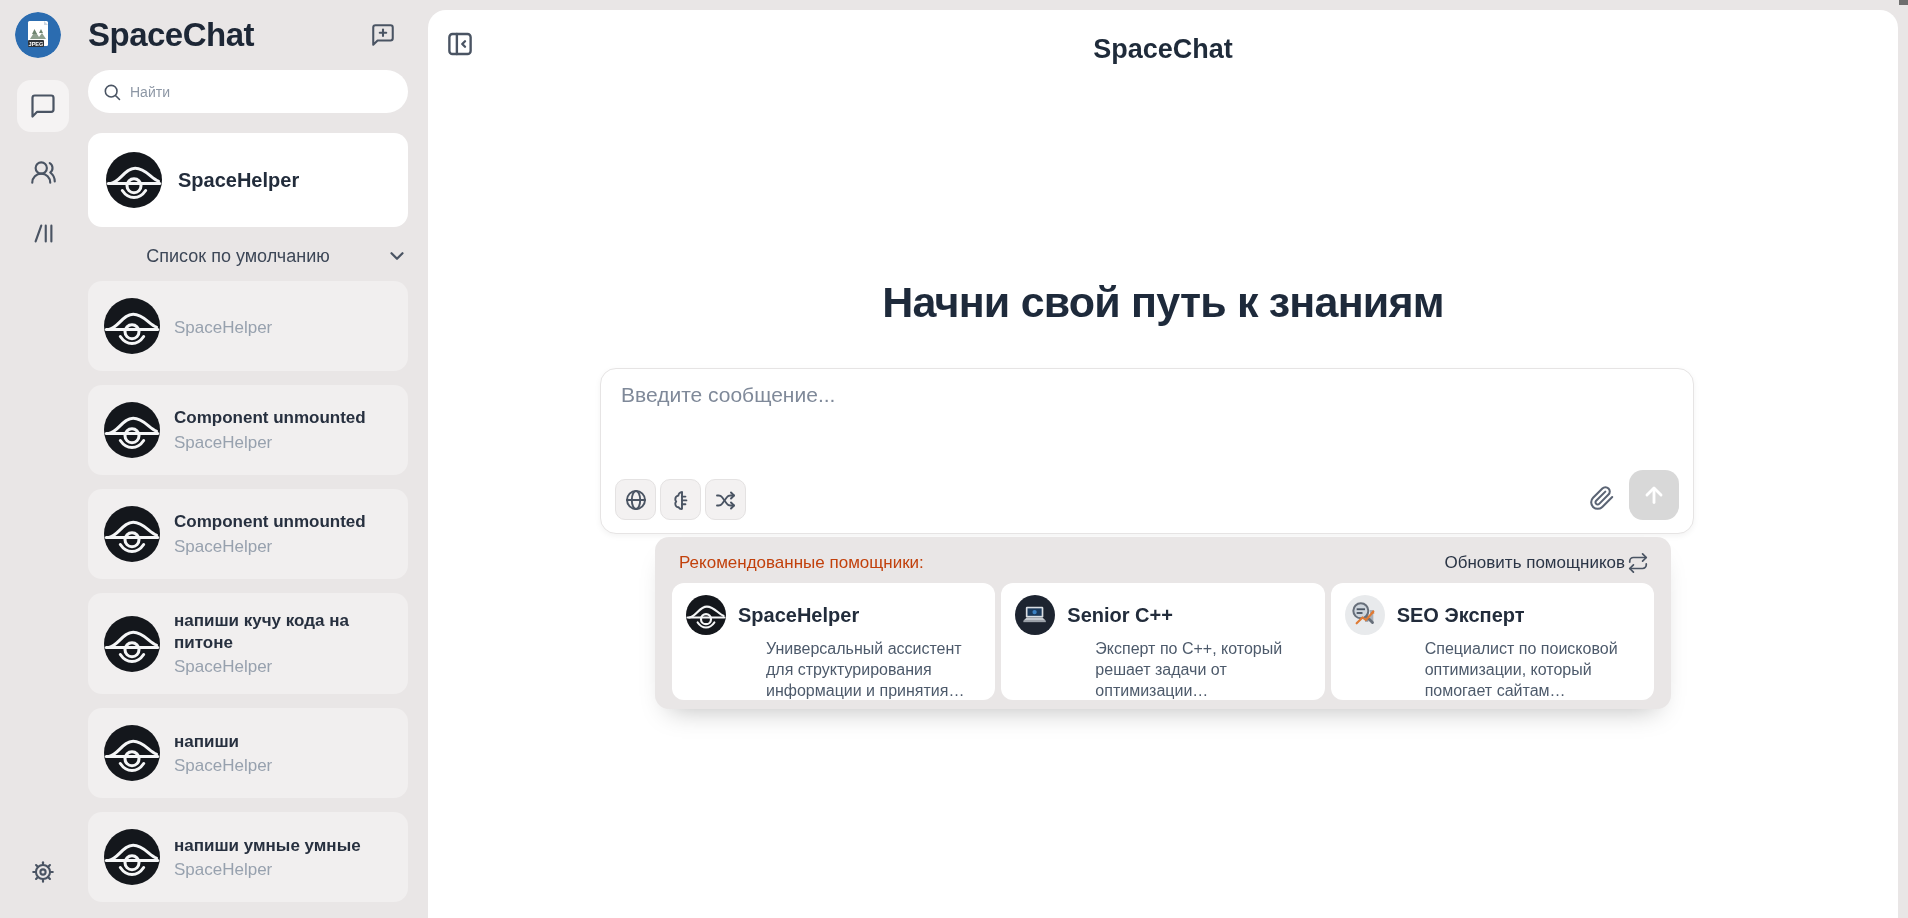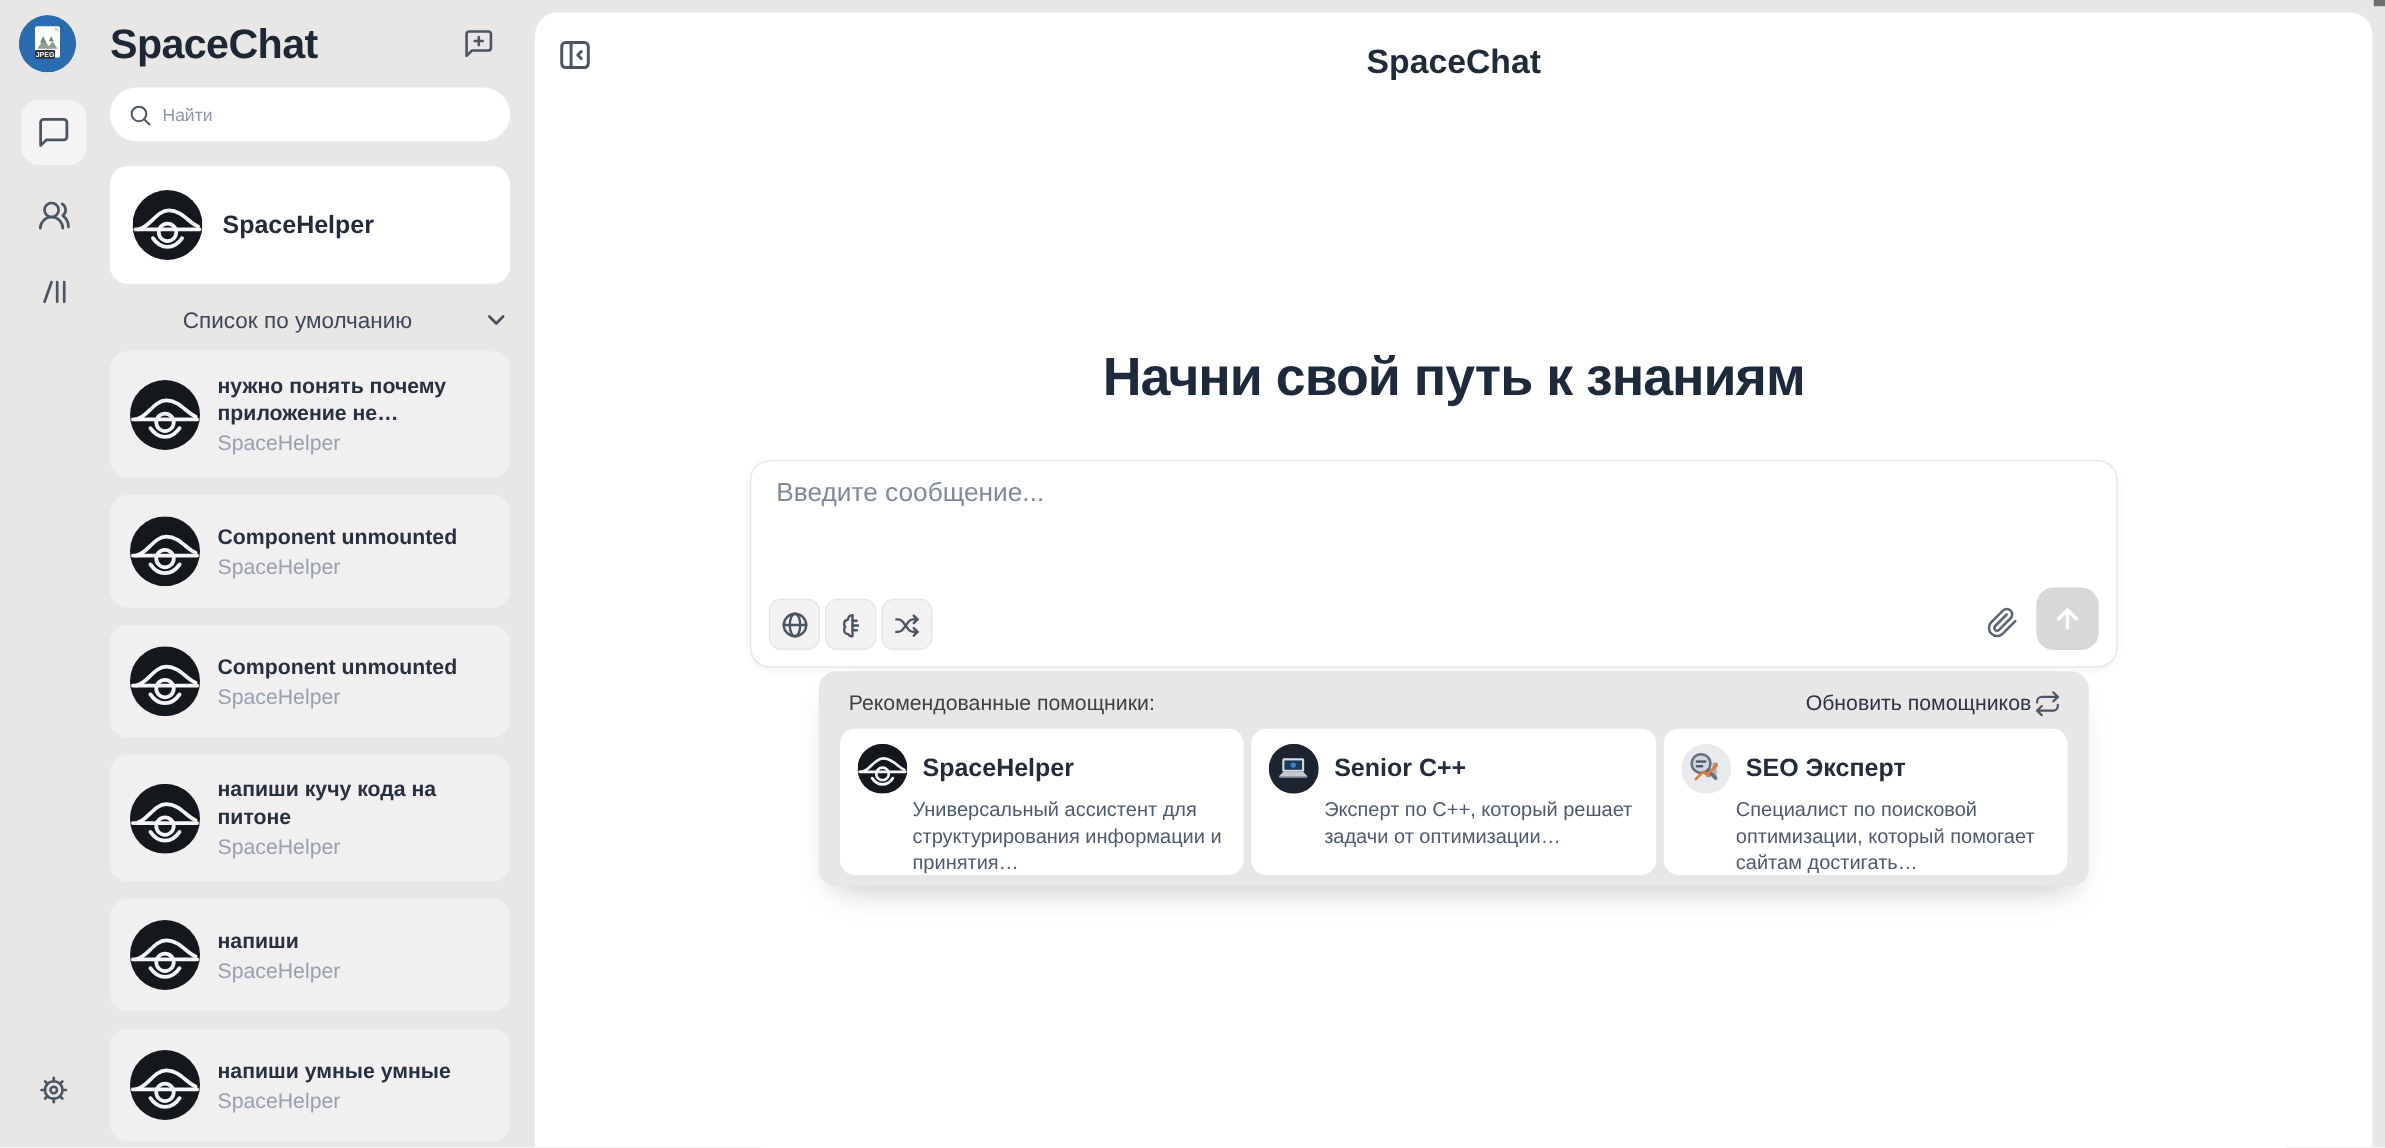--- a/index.html
+++ b/index.html
@@ -68,29 +68,29 @@
   .tool-row { position:absolute; left:14px; bottom:13px; display:flex; gap:4px; }
   .tool-btn { width:41px; height:41px; border-radius:10px; background:#f3f1f1; border:1px solid #e4e2e2;
               display:flex; align-items:center; justify-content:center; cursor:pointer; }
   .attach-btn { position:absolute; right:78px; bottom:22px; cursor:pointer; }
   .send-btn { position:absolute; right:14px; bottom:13px; width:50px; height:50px; border-radius:14px;
               background:#d8d8d8; border:none; display:flex; align-items:center; justify-content:center; cursor:pointer; }
 
   .assist-panel { position:absolute; left:227px; top:527px; width:1016px; height:172px;
                   background:#e9e6e6; border-radius:14px; box-shadow:0 14px 26px -14px rgba(0,0,0,0.28); }
   .assist-head { position:absolute; left:24px; right:22px; top:15px; display:flex; align-items:center; }
-  .assist-title { font-size:17px; color:#404040; flex:1; }
+  .assist-title { font-size:17px; color:#c2410c; flex:1; }
   .assist-refresh { display:flex; align-items:center; gap:2px; cursor:pointer; }
   .assist-refresh-label { font-size:17px; color:#2b3546; }
   .cards-row { position:absolute; left:17px; right:17px; top:46px; bottom:9px; display:flex; gap:6px; }
   .assist-card { flex:1; background:#ffffff; border-radius:12px; padding:12px 14px; cursor:pointer; position:relative; }
   .assist-card-head { display:flex; align-items:center; gap:12px; }
   .avatar-40 { width:40px; height:40px; flex:0 0 40px; }
   .assist-name { font-size:20px; font-weight:700; color:#222c3b; }
-  .assist-desc { margin:4px 0 0 44px; font-size:16px; color:#4d5a6b; line-height:1.3;
+  .assist-desc { margin:4px 0 0 80px; font-size:16px; color:#4d5a6b; line-height:1.3;
                  display:-webkit-box; -webkit-line-clamp:3; -webkit-box-orient:vertical; overflow:hidden; }
 
   .scroll-thumb { position:absolute; right:0; top:0; width:9px; height:5px; background:#6e6e6e; }
 </style>
 </head>
 <body>
 
 <svg width="0" height="0" style="position:absolute" aria-hidden="true">
   <symbol id="sym-spacehelper" viewBox="0 0 48 48">
     <circle cx="24" cy="24" r="24" fill="#14171c"></circle>
@@ -206,21 +206,20 @@
 
   <div class="chat-list">
 
       <div class="chat-item">
         <span class="avatar-56">
           <svg width="56" height="56" viewBox="0 0 48 48">
             <use href="#sym-spacehelper"></use>
           </svg>
         </span>
         <div class="chat-meta">
-          <div class="chat-title">нужно понять почему приложение не…</div>
           <div class="chat-subtitle">SpaceHelper</div>
         </div>
       </div>
 
       <div class="chat-item">
         <span class="avatar-56">
           <svg width="56" height="56" viewBox="0 0 48 48">
             <use href="#sym-spacehelper"></use>
           </svg>
         </span>

